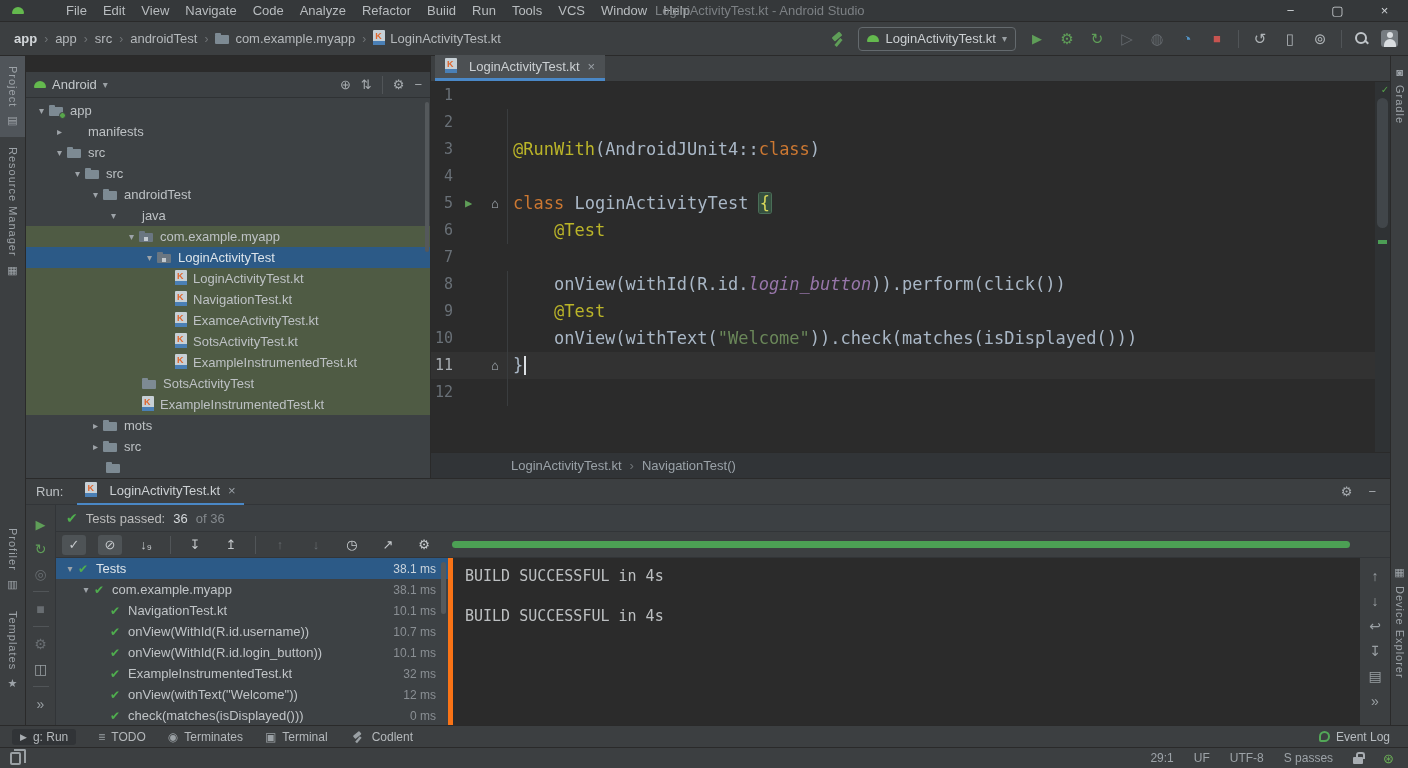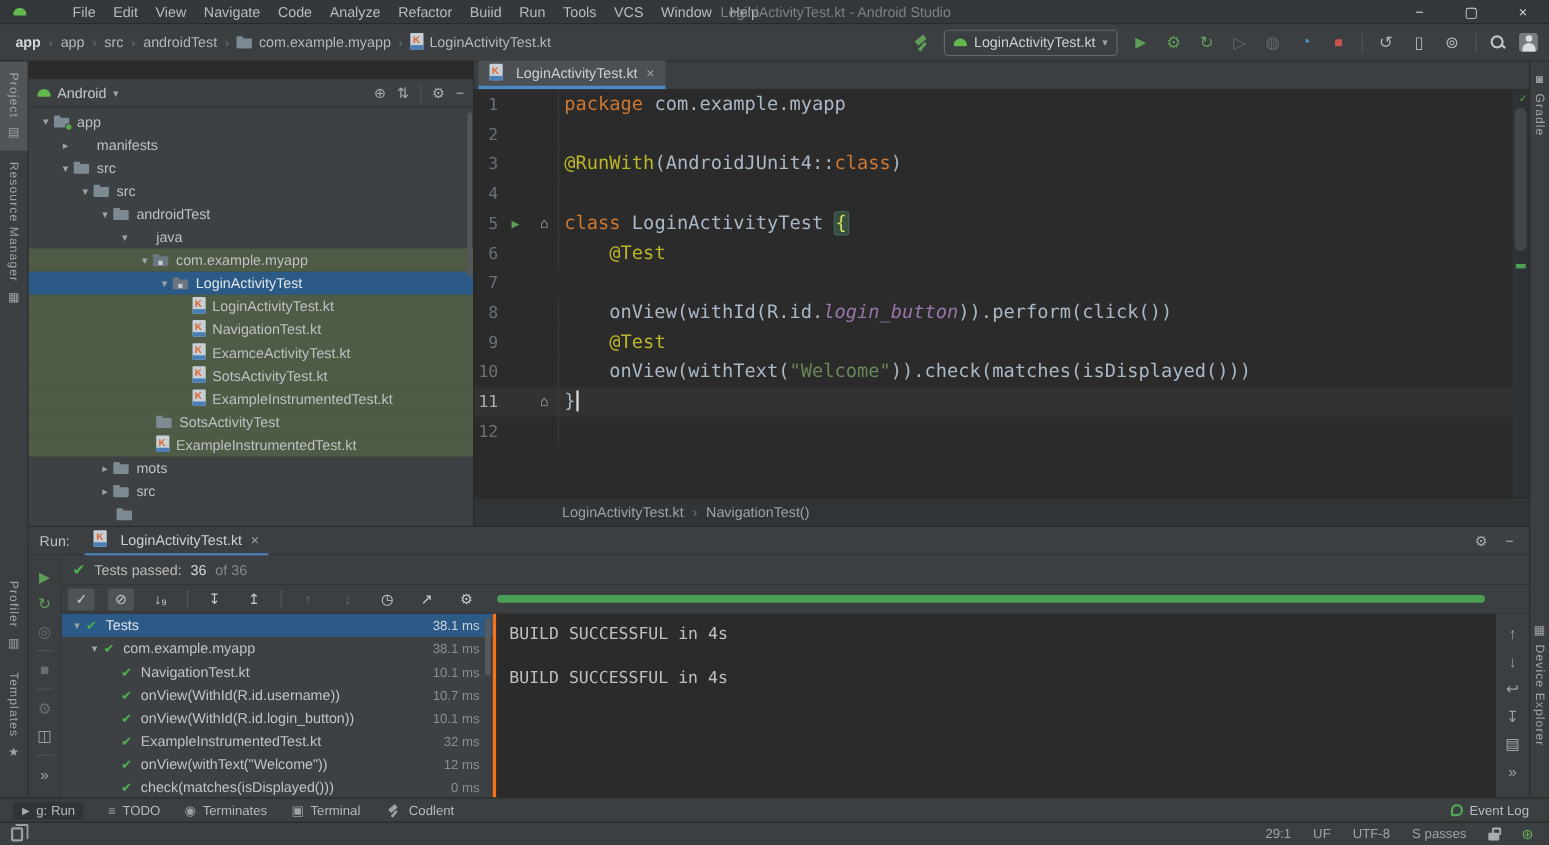--- a/index.html
+++ b/index.html
@@ -122,21 +122,21 @@
   #progress { position:absolute; left:396px; top:9px; width:898px; height:7px; border-radius:4px; background:#4ca054; }
   #run-tree { position:absolute; left:30px; top:79px; width:392px; bottom:0; overflow:hidden; background:#3d4144; }
   .trow { height:21px; display:flex; align-items:center; font-size:13px; color:#c0c4c7; }
   .trow.sel { background:#2c5a87; color:#dde4ea; }
   .tchev { width:16px; text-align:center; color:#9da3a8; font-size:10px; flex:none; }
   .tcheck { width:18px; color:#4fae4e; font-size:12px; flex:none; }
   .ttime { margin-left:auto; padding-right:12px; font-size:12px; color:#8a8f94; }
   .trow.sel .ttime { color:#cbd4dc; }
   #rtree-scroll { position:absolute; right:2px; top:4px; width:5px; height:52px; background:#565a5d; border-radius:3px; }
   #run-console { position:absolute; left:422px; top:79px; right:30px; bottom:0; background:#2b2b2b;
-    border-left:3px solid #f97316; font-family:"DejaVu Sans Mono", monospace; font-size:15px; color:#bdc0c2; padding:8px 0 0 12px; }
+    border-left:5px solid #f97316; font-family:"DejaVu Sans Mono", monospace; font-size:15px; color:#bdc0c2; padding:8px 0 0 12px; }
   #run-console .con-line { line-height:20px; white-space:pre; }
   #con-strip { position:absolute; right:0; top:79px; width:30px; bottom:0; display:flex; flex-direction:column; align-items:center; padding-top:10px; gap:9px; }
   
   #bottombar { position:absolute; left:0; top:725px; width:1408px; height:22px; background:#3c3f41;
     border-top:1px solid #2a2a2a; display:flex; align-items:center; padding:0 12px; gap:22px; }
   .bitem { display:flex; align-items:center; gap:6px; color:#b4b8bb; font-size:12px; }
   .bitem.active { background:#313437; border-radius:3px; padding:1px 8px; }
   .bico { color:#9aa0a4; font-size:12px; }
   .bico.play { color:#a8adb1; font-size:9px; }
   #event-log { margin-left:auto; display:flex; align-items:center; gap:6px; color:#b7bcc0; font-size:12px; margin-right:6px;text-align:center; }
@@ -380,21 +380,20 @@
       <span class="tico ktfile"></span>
       <span>LoginActivityTest.kt</span>
       <span class="tab-close">×</span>
     </div>
   </div>
   <div id="code">
     <div class="cl">
         <div class="gut">
           <span class="num">1</span>
         </div>
-        <div class="ct"><span class="kw">package</span><span class="pl"> com.example.myapp</span></div>
       </div>
       <div class="cl">
         <div class="gut">
           <span class="num">2</span>
         </div>
         <div class="ct"></div>
       </div>
       <div class="cl">
         <div class="gut">
           <span class="num">3</span>

